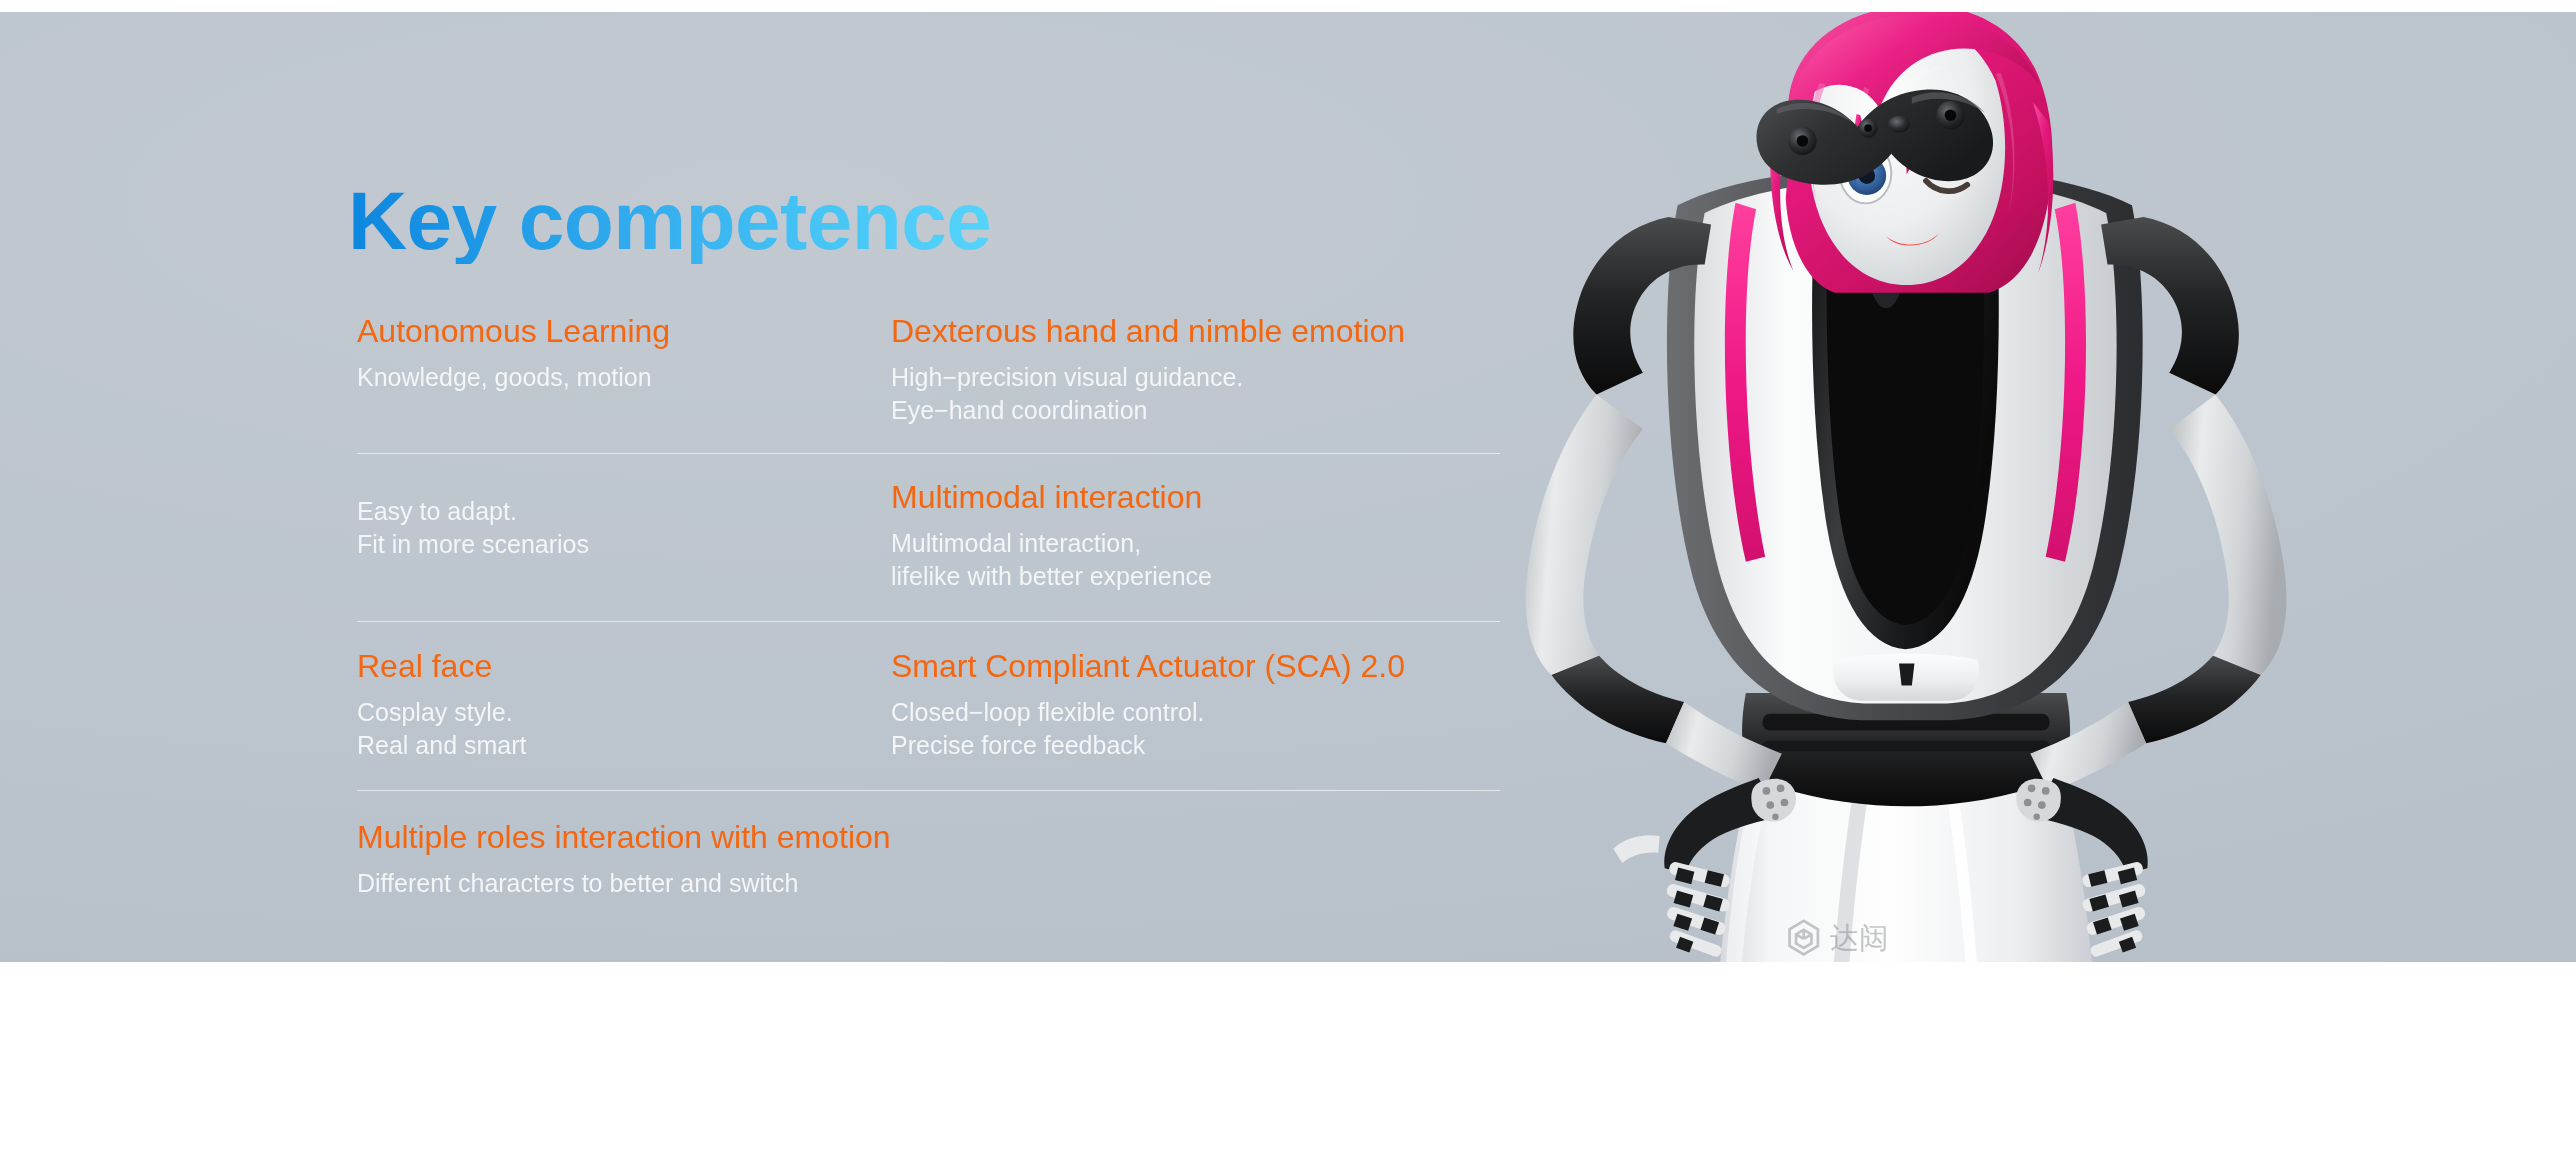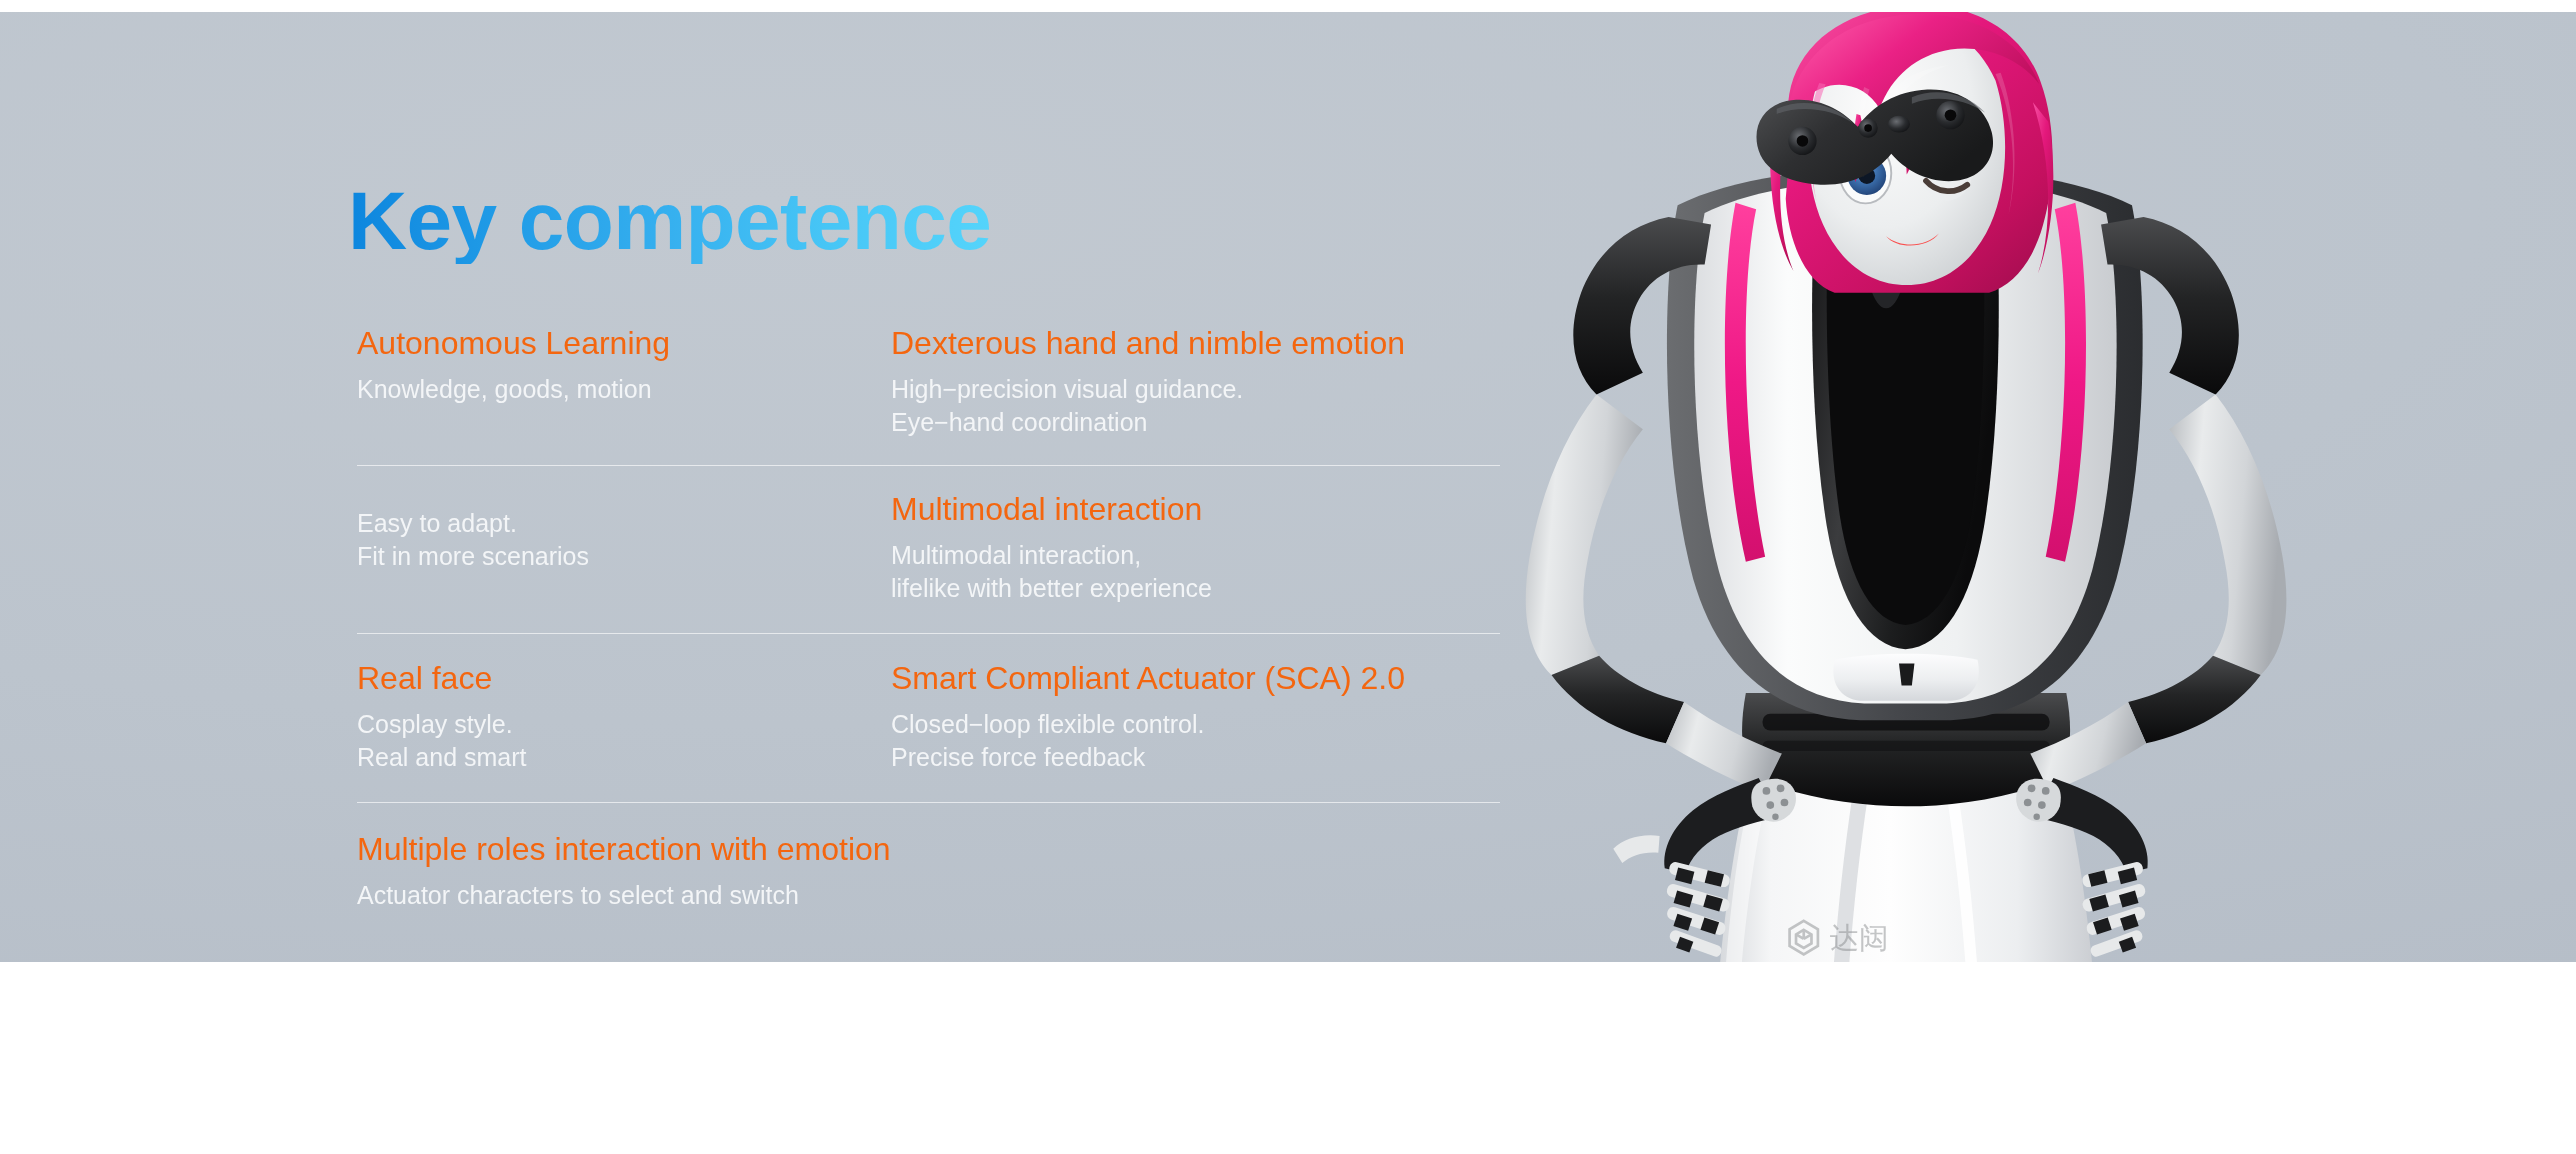--- a/index.html
+++ b/index.html
@@ -30,21 +30,21 @@
     background:linear-gradient(90deg,#0d86de 0%, #1f9ae6 22%, #36b0ef 50%, #47c6f6 75%, #54d4fb 100%);
     -webkit-background-clip:text;
     background-clip:text;
     color:transparent;
     -webkit-text-fill-color:transparent;
   }
 
   
   #features {
     position:absolute;
-    left:357px; top:315px;
+    left:357px; top:303px;
     width:1143px;
   }
   .frow { position:relative; }
   .frow .cells { display:flex; }
   .cell { }
   .cell.left  { width:534px; flex:0 0 534px; }
   .cell.right { width:608px; flex:0 0 608px; }
   .cell.full  { width:1143px; flex:0 0 1143px; }
 
   .f-head {
@@ -147,21 +147,21 @@
         </div>
       </div>
     </div>
     <hr class="divider">
 
     <div class="frow r3">
       <div class="cells">
         <div class="cell full">
           <div class="f-head">Multiple roles interaction with emotion</div>
           <div class="f-sub">
-            <span class="ln">Actuator characters to select and switch</span>
+            <span class="ln">Different characters to better and switch</span>
           </div>
         </div>
       </div>
     </div>
 
   </div>
 
   <div id="robot">
   <svg viewBox="0 0 1672 1794" xmlns="http://www.w3.org/2000/svg">
     <defs>

